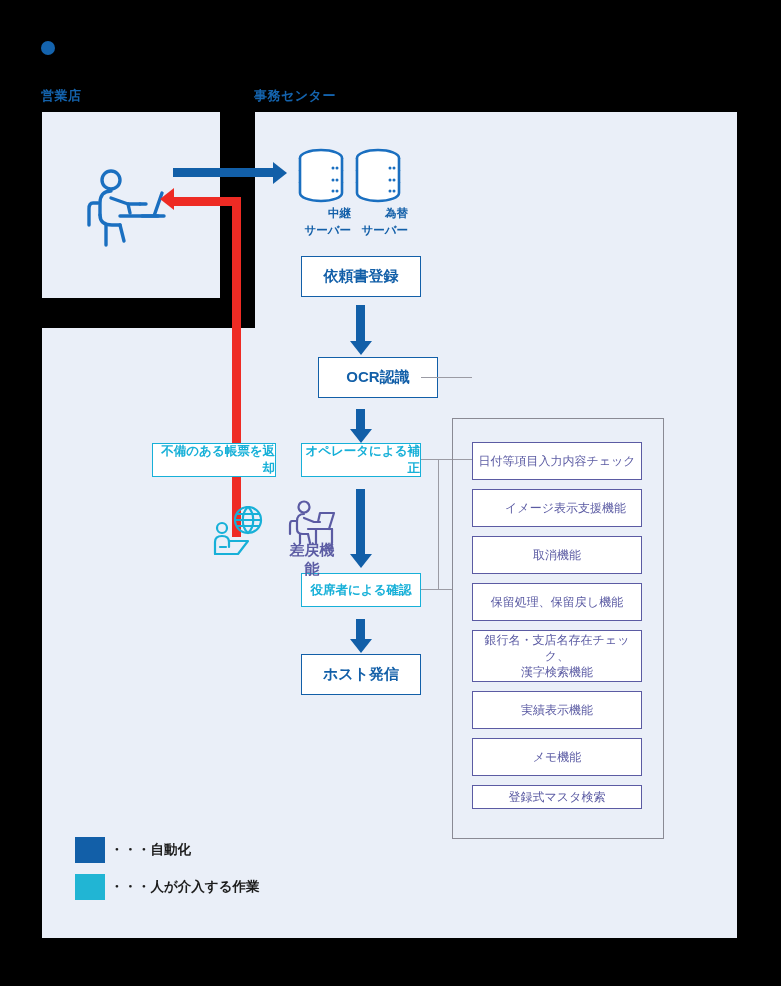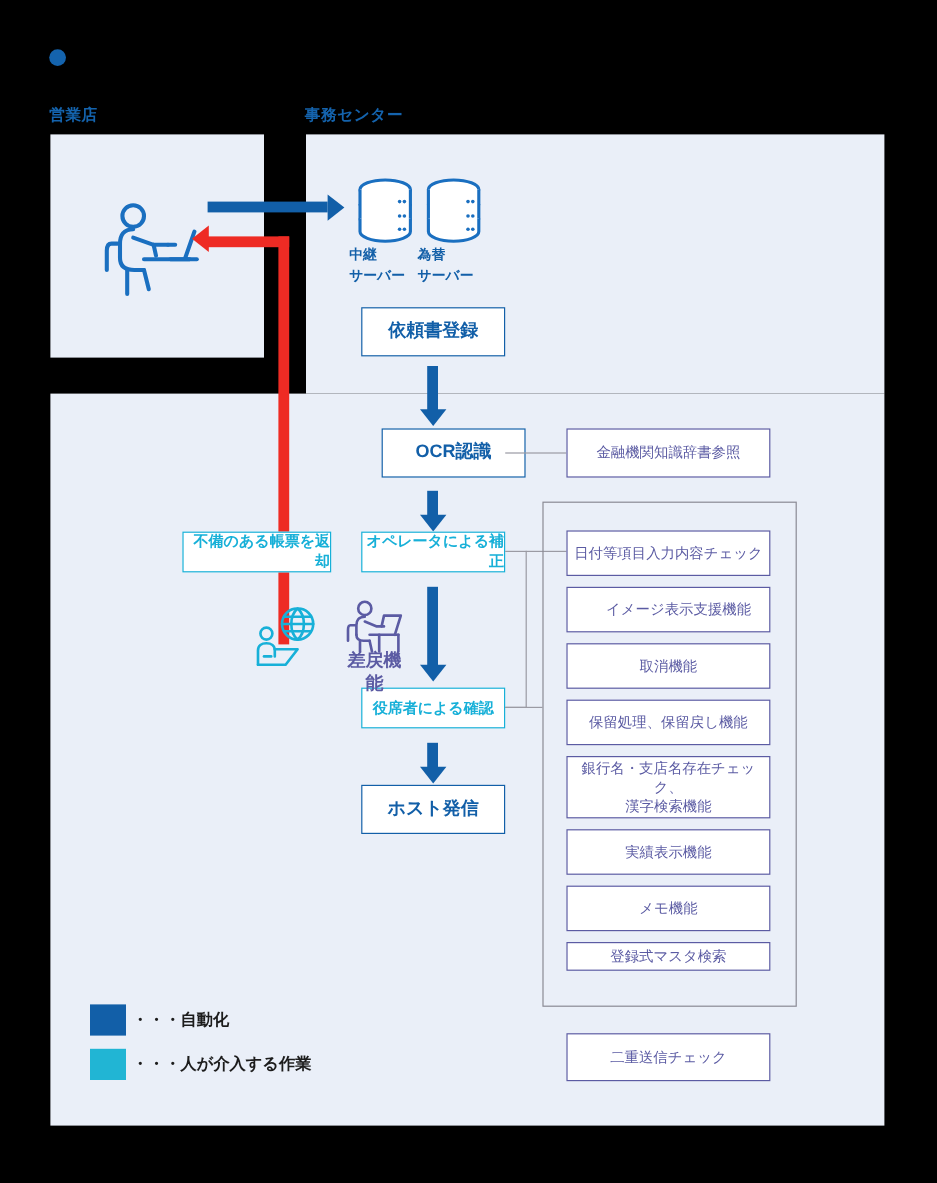--- a/index.html
+++ b/index.html
@@ -69,21 +69,21 @@
   #g-op-h{left:421px;top:459px;width:55px;height:1.4px;}
   #g-bracket-v{left:438px;top:459px;width:1.4px;height:131px;}
   #g-bracket-b{left:421px;top:589px;width:18px;height:1.4px;}
   #g-yak-h{left:421px;top:589px;width:31px;height:1.4px;}
 
   
   .icon{position:absolute;}
   #icon-person-branch{left:84px;top:163px;}
   #icon-db1{left:295px;top:148px;}
   #icon-db2{left:352px;top:148px;}
-  .dblabel{position:absolute;color:#125fa8;font-size:11.5px;font-weight:bold;text-align:left;
+  .dblabel{position:absolute;color:#125fa8;font-size:11.5px;font-weight:bold;text-align:right;
            width:60px;line-height:1.45;}
   #lbl-db1{left:291px;top:205px;}
   #lbl-db2{left:348px;top:205px;}
 
   #icon-globe{left:212px;top:506px;}
   #icon-desk{left:288px;top:500px;}
   #lbl-sashi{position:absolute;left:283px;top:541px;width:58px;text-align:center;
              color:#5b5ba3;font-size:15px;font-weight:bold;}
 
   
@@ -172,21 +172,20 @@
   <div class="dblabel" id="lbl-db2">
     <span>為替</span><br>
     <span>サーバー</span>
   </div>
 
   <div class="box blue" id="b-irai">依頼書登録</div>
   <div class="arrow-v" id="ar1"></div>
 
   <div class="box blue" id="b-ocr">OCR認識</div>
   <div class="gray" id="g-ocr"></div>
-  <div class="box purple" id="b-dict">金融機関知識辞書参照</div>
 
   <div class="arrow-v" id="ar2"></div>
   <div class="box cyan" id="b-return">不備のある帳票を返却</div>
   <div class="box cyan" id="b-operator">オペレータによる補正</div>
 
   <div class="arrow-v" id="ar3"></div>
   <div class="box cyan" id="b-yakuseki">役席者による確認</div>
 
   <div class="arrow-v" id="ar4"></div>
   <div class="box blue" id="b-host">ホスト発信</div>
@@ -233,20 +232,19 @@
       <div class="fnbox" style="top: 442px; height: 38px;">日付等項目入力内容チェック</div>
       <div class="fnbox" style="top: 489px; height: 38px; padding-left: 17px;">イメージ表示支援機能</div>
       <div class="fnbox" style="top: 536px; height: 38px;">取消機能</div>
       <div class="fnbox" style="top: 583px; height: 38px;">保留処理、保留戻し機能</div>
       <div class="fnbox" style="top: 630px; height: 52px;">銀行名・支店名存在チェック、<br>漢字検索機能</div>
       <div class="fnbox" style="top: 691px; height: 38px;">実績表示機能</div>
       <div class="fnbox" style="top: 738px; height: 38px;">メモ機能</div>
       <div class="fnbox" style="top: 785px; height: 24px; text-align: center;">登録式マスタ検索</div>
     </div>
 
-  <div class="box purple" id="b-double">二重送信チェック</div>
 
   <div class="sw" id="sw1" style="background: rgb(18, 95, 168);"></div>
   <div class="lgtxt" id="lg1">・・・自動化</div>
   <div class="sw" id="sw2" style="background: rgb(33, 181, 212);"></div>
   <div class="lgtxt" id="lg2">・・・人が介入する作業</div>
 
 </div>
 
 </body></html>

